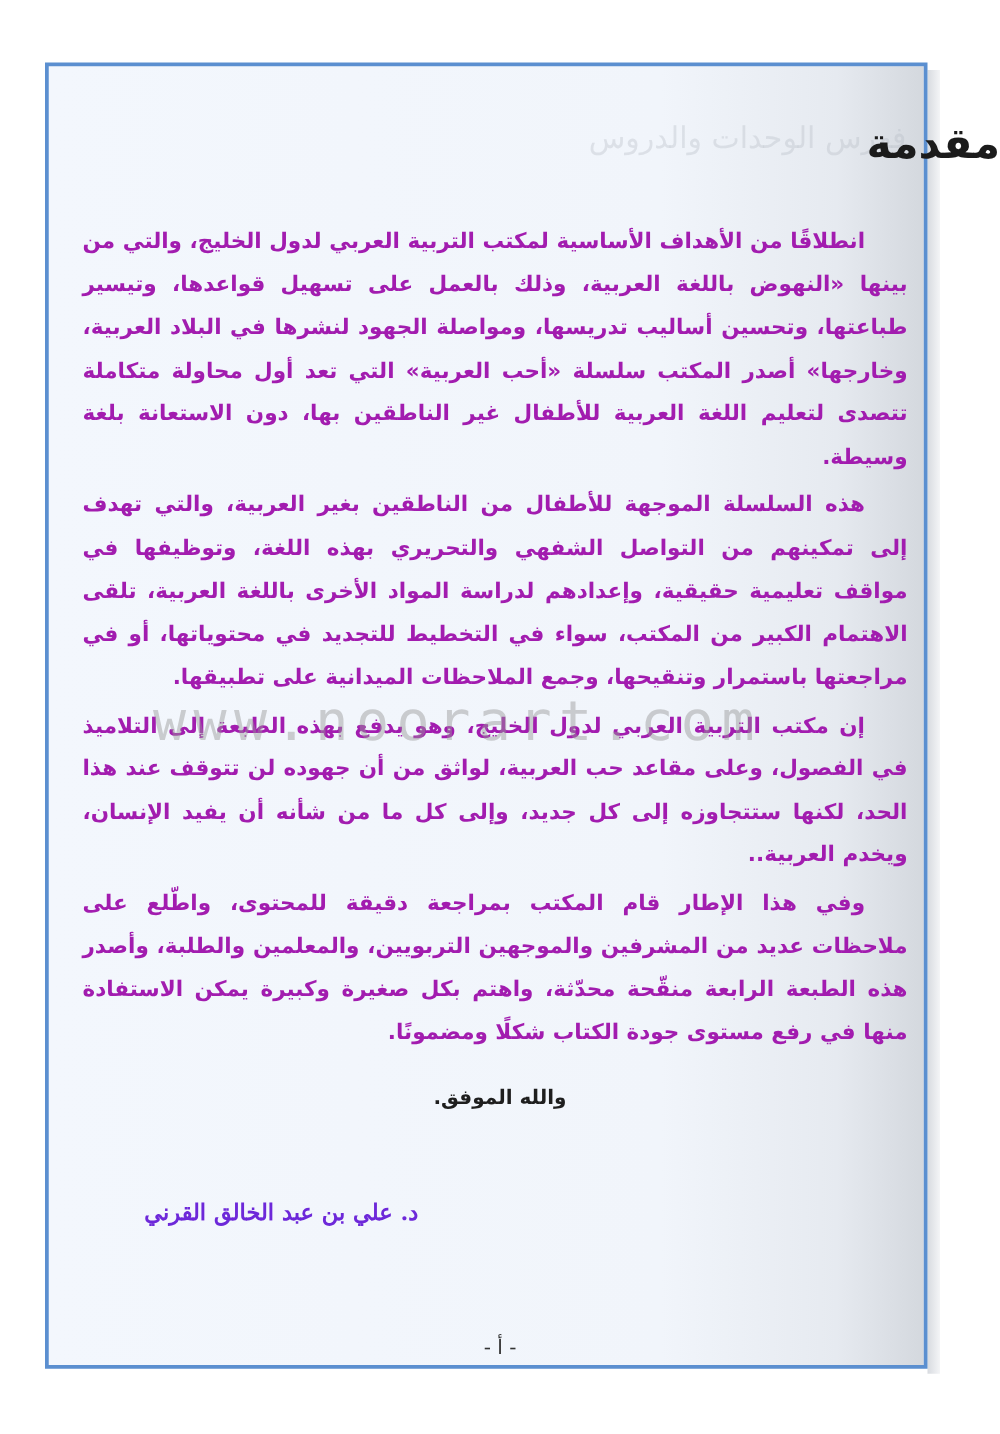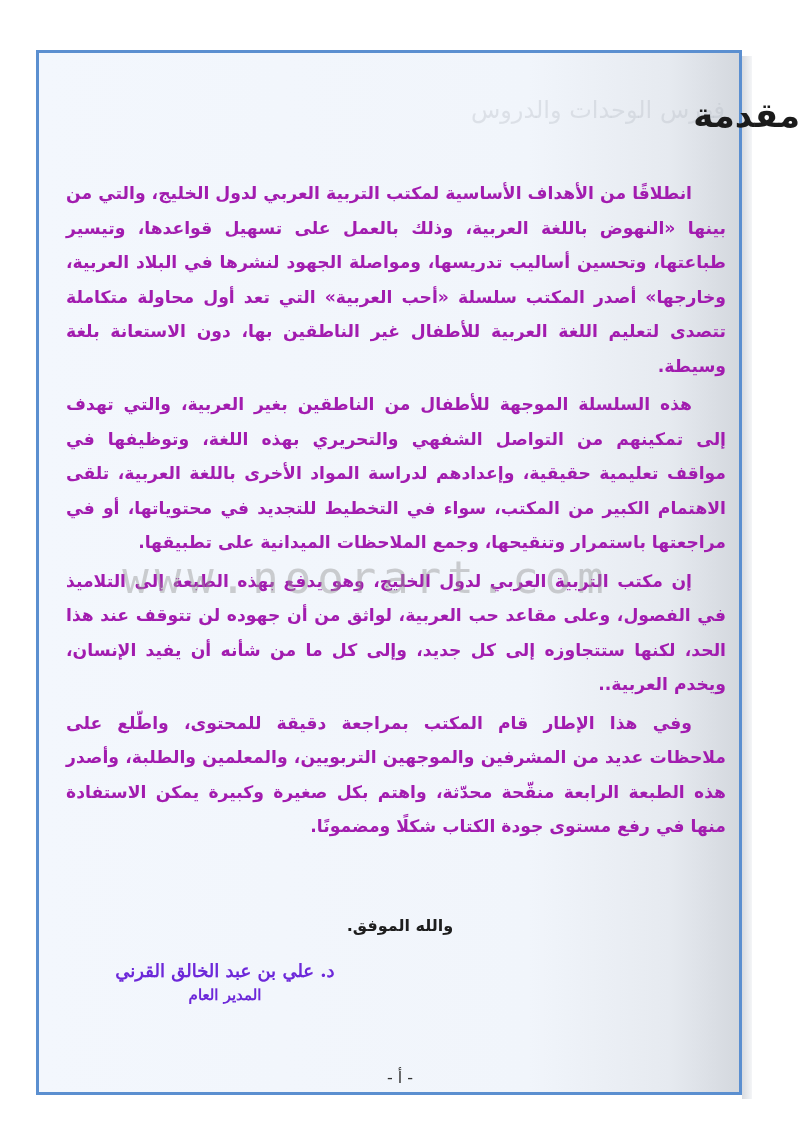--- a/index.html
+++ b/index.html
@@ -66,21 +66,20 @@
       position: absolute;
       left: 0;
       width: 800px;
       top: 868px;
       text-align: center;
       direction: rtl;
       font-family: "DejaVu Sans", sans-serif;
       font-weight: bold;
       font-size: 16px;
       color: #1e1e1e;
-      margin-top: 48px;
     }
     .signature {
       position: absolute;
       left: 100px;
       top: 958px;
       width: 250px;
       text-align: center;
       direction: rtl;
       color: #6d28d9;
       font-family: "DejaVu Serif", serif;
@@ -139,18 +138,17 @@
   <p class="para">انطلاقًا من الأهداف الأساسية لمكتب التربية العربي لدول الخليج، والتي من بينها «النهوض باللغة العربية، وذلك بالعمل على تسهيل قواعدها، وتيسير طباعتها، وتحسين أساليب تدريسها، ومواصلة الجهود لنشرها في البلاد العربية، وخارجها» أصدر المكتب سلسلة «أحب العربية» التي تعد أول محاولة متكاملة تتصدى لتعليم اللغة العربية للأطفال غير الناطقين بها، دون الاستعانة بلغة وسيطة.</p>
   <p class="para">هذه السلسلة الموجهة للأطفال من الناطقين بغير العربية، والتي تهدف إلى تمكينهم من التواصل الشفهي والتحريري بهذه اللغة، وتوظيفها في مواقف تعليمية حقيقية، وإعدادهم لدراسة المواد الأخرى باللغة العربية، تلقى الاهتمام الكبير من المكتب، سواء في التخطيط للتجديد في محتوياتها، أو في مراجعتها باستمرار وتنقيحها، وجمع الملاحظات الميدانية على تطبيقها.</p>
   <p class="para">إن مكتب التربية العربي لدول الخليج، وهو يدفع بهذه الطبعة إلى التلاميذ في الفصول، وعلى مقاعد حب العربية، لواثق من أن جهوده لن تتوقف عند هذا الحد، لكنها ستتجاوزه إلى كل جديد، وإلى كل ما من شأنه أن يفيد الإنسان، ويخدم العربية..</p>
   <p class="para">وفي هذا الإطار قام المكتب بمراجعة دقيقة للمحتوى، واطّلع على ملاحظات عديد من المشرفين والموجهين التربويين، والمعلمين والطلبة، وأصدر هذه الطبعة الرابعة منقّحة محدّثة، واهتم بكل صغيرة وكبيرة يمكن الاستفادة منها في رفع مستوى جودة الكتاب شكلًا ومضمونًا.</p>
 </div>
 
 <div class="closing">والله الموفق.</div>
 
 <div class="signature">
   <div class="sig-name">د. علي بن عبد الخالق القرني</div>
-  <div class="sig-role">المدير العام</div>
 </div>
 
 <div class="page-number">- أ -</div>
 
 <div class="watermark">www.noorart.com</div>
 
 </body></html>

